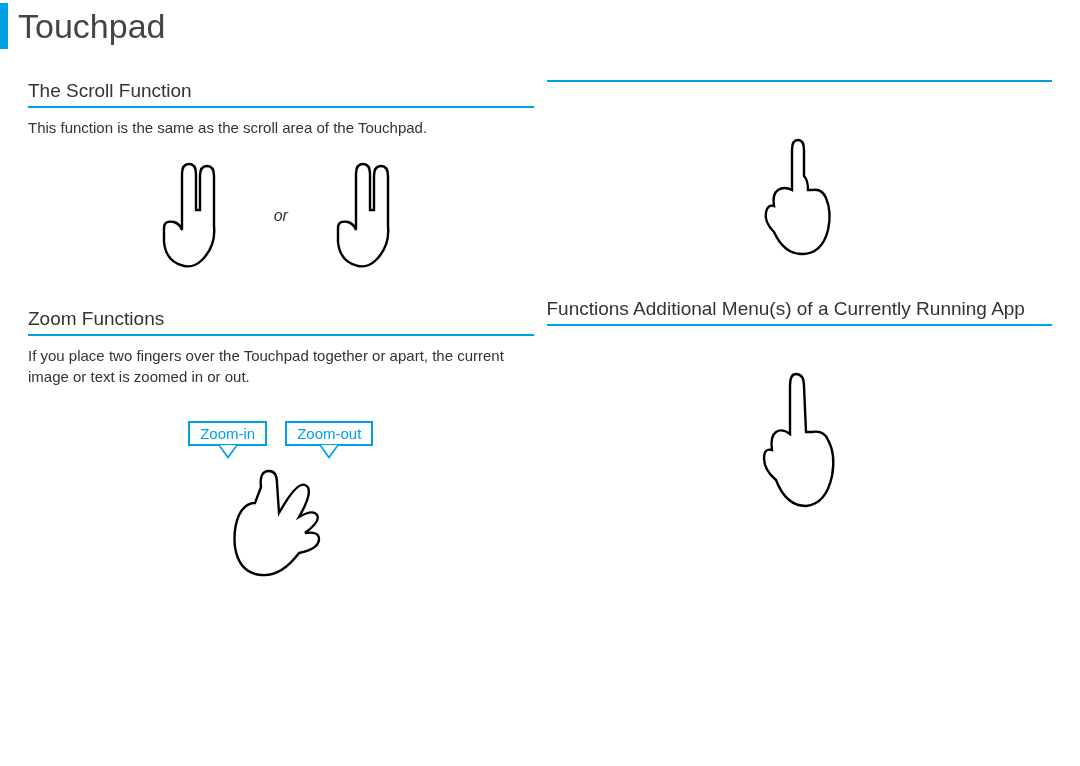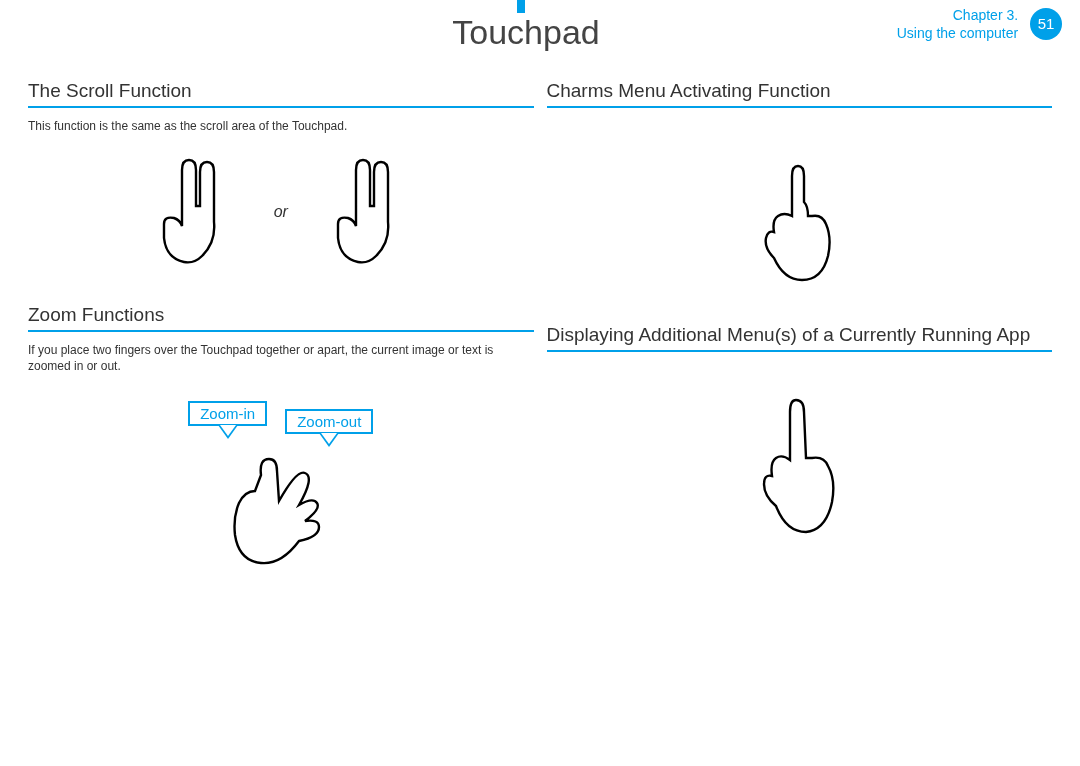--- a/index.html
+++ b/index.html
@@ -15,21 +15,20 @@
     position: relative;
     width: 1080px; height: 766px;
     padding: 0 28px;
   }
   .title-block {
     display: flex;
     align-items: center;
     height: 52px;
     margin-left: -28px; 
     padding-left: 0;
-    flex-direction: column;
   }
   .title-bar {
     width: 8px; height: 46px;
     background: #00A0E9;
     margin-right: 10px;
   }
   .title {
     font-size: 34px;
     font-weight: 400;
     color: #444;
@@ -73,21 +72,21 @@
     font-weight: 400;
     color: #333;
     margin: 0 0 4px 0;
   }
   .section .rule {
     height: 2px;
     background: #00A0E9;
     margin: 0 0 10px 0;
   }
   .section p {
-    font-size: 12px;
+    font-size: 15px;
     line-height: 1.35;
     margin: 0 0 10px 0;
     color: #333;
   }
   .figure {
     display: flex;
     align-items: center;
     justify-content: center;
     margin: 18px 0 32px 0;
   }
@@ -97,20 +96,21 @@
     margin: 0 30px;
     font-style: italic;
   }
   svg { display: block; }
 
   .callout-row {
     display: flex;
     justify-content: center;
     gap: 18px;
     margin-top: 16px;
+    align-items: flex-end;
   }
   .callout {
     display: flex;
     flex-direction: column;
     align-items: center;
   }
   .callout-box {
     border: 2px solid #00A0E9;
     color: #00A0E9;
     background: #fff;
@@ -149,27 +149,20 @@
 </head>
 <body>
 
 <div class="page">
 
   <div class="title-block">
     <div class="title-bar"></div>
     <div class="title">Touchpad</div>
   </div>
 
-  <div class="header-right">
-    <span class="header-lines">
-      <span>Chapter 3.</span><br>
-      <span>Using the computer</span>
-    </span>
-    <span class="page-num">51</span>
-  </div>
 
   <div class="columns">
 
     <div class="col col-left">
 
       <div class="section">
         <h2>The Scroll Function</h2>
         <div class="rule"></div>
         <p>This function is the same as the scroll area of the Touchpad.</p>
 
@@ -206,31 +199,30 @@
             <path d="M60 28 Q58 12 68 12 Q76 12 76 24 L78 54 Q96 22 104 26 Q114 30 98 58 Q112 50 116 56 Q120 62 104 74 Q118 72 118 80 Q118 90 98 94 Q80 118 60 116 Q38 114 34 88 Q32 70 38 56 Q44 44 54 44 Z" fill="none" stroke="#000" stroke-width="2.4"></path>
           </svg>
         </div>
       </div>
 
     </div>
 
     <div class="col col-right">
 
       <div class="section">
-        <h2>Charms Menu Activating Function</h2>
         <div class="rule"></div>
         <div class="figure" style="margin:50px 0 36px 0">
           <svg width="90" height="130" viewBox="0 0 90 130">
             <path d="M44 8 Q38 8 38 18 L38 58 Q30 54 24 58 Q18 62 20 74 Q14 72 12 80 Q10 90 20 100 Q30 122 48 122 Q68 122 74 98 Q78 80 72 66 Q68 56 58 58 L54 58 Q54 48 50 44 L50 18 Q50 8 44 8 Z" fill="none" stroke="#000" stroke-width="2.4"></path>
           </svg>
         </div>
       </div>
 
       <div class="section">
-        <h2>Displaying Additional Menu(s) of a Currently Running App</h2>
+        <h2>Functions Additional Menu(s) of a Currently Running App</h2>
         <div class="rule"></div>
         <div class="figure" style="margin:42px 0 0 0">
           <svg width="90" height="150" viewBox="0 0 90 150">
             <path d="M42 6 Q36 6 36 18 L36 66 Q28 60 22 64 Q16 68 18 82 Q10 80 10 90 Q10 102 22 112 Q32 138 52 138 Q72 136 78 108 Q82 86 74 72 Q70 62 58 64 L52 64 L50 18 Q50 6 42 6 Z" fill="none" stroke="#000" stroke-width="2.4"></path>
           </svg>
         </div>
       </div>
 
     </div>
 

